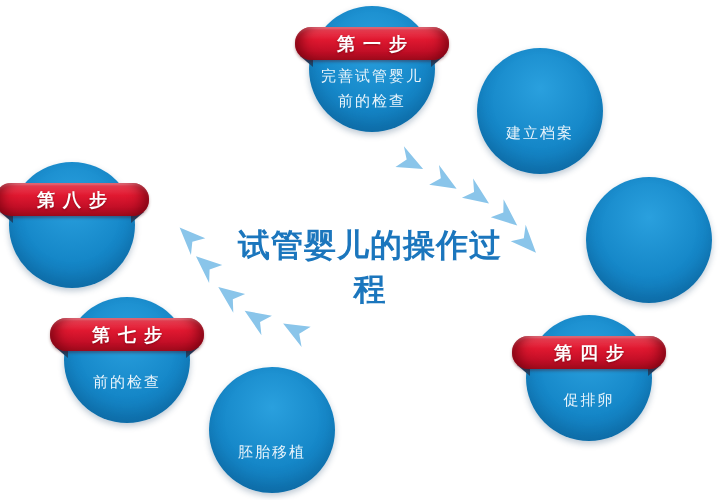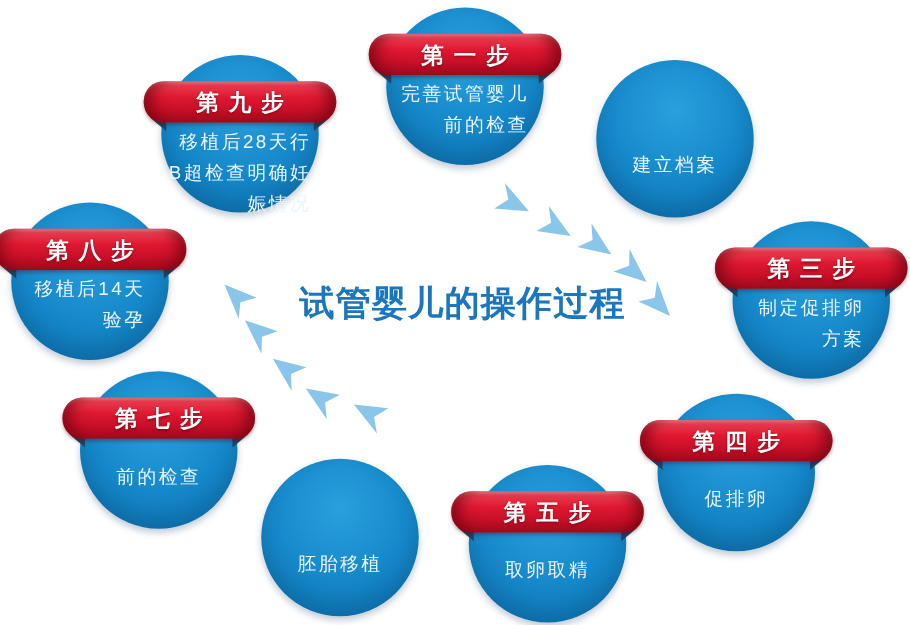--- a/index.html
+++ b/index.html
@@ -22,30 +22,30 @@
     box-shadow: inset 13px 0 14px -8px rgba(110,0,14,.85),
                 inset -13px 0 14px -8px rgba(110,0,14,.85),
                 inset 0 2px 2px rgba(255,255,255,.28),
                 0 2px 3px rgba(80,0,10,.35);
     display:flex; align-items:center; justify-content:center;
     color:#ffffff; font-weight:bold; font-size:18px;
     letter-spacing:8px; text-indent:8px;
     text-shadow:0 1px 2px rgba(90,0,10,.55);
   }
   .desc { position:absolute; top:57px; left:6px; right:6px; text-align:center; }
-  .desc span { display:inline-block; text-align:right; white-space:pre-line;
+  .desc span { display:inline-block; text-align:center; white-space:pre-line;
     color:#e9f4fb; font-size:15px; line-height:25px; letter-spacing:2px; }
   .one .desc { top:72px; }
 
   .s1{left:309px;top:6px}   .s2{left:477px;top:48px}  .s3{left:586px;top:177px}
   .s4{left:526px;top:315px} .s5{left:375px;top:372px} .s6{left:209px;top:367px}
   .s7{left:64px;top:297px}  .s8{left:9px;top:162px}   .s9{left:129px;top:44px}
 
   .title { position:absolute; left:237px; top:224px; width:266px; text-align:center;
-    color:#1b76bd; font-size:28px; font-weight:bold; letter-spacing:1px; }
+    color:#1b76bd; font-size:32px; font-weight:bold; letter-spacing:1px; }
 </style>
 </head>
 <body>
 
 <div class="stage">
 
   <svg class="arrows" viewBox="0 0 728 500" aria-hidden="true">
     <g fill="#8ac5ea">
 
       <path d="M0,3 L28,13 L3,25 L9,13 Z" transform="translate(411,162) rotate(30) translate(-14,-13)"></path>
@@ -75,48 +75,32 @@
 前的检查</span></div>
   </div>
 
   <div class="step s2 one">
     <div class="circle"></div>
     <div class="desc"><span>建立档案</span></div>
   </div>
 
   <div class="step s3">
     <div class="circle"></div>
-    <div class="ribbon">
-      <span class="fold fold-l"></span>
-      <span class="fold fold-r"></span>
-      <div class="ribbon-face">第三步</div>
-    </div>
-    <div class="desc"><span>制定促排卵
-方案</span></div>
   </div>
 
   <div class="step s4 one">
     <div class="circle"></div>
     <div class="ribbon">
       <span class="fold fold-l"></span>
       <span class="fold fold-r"></span>
       <div class="ribbon-face">第四步</div>
     </div>
     <div class="desc"><span>促排卵</span></div>
   </div>
 
-  <div class="step s5 one">
-    <div class="circle"></div>
-    <div class="ribbon">
-      <span class="fold fold-l"></span>
-      <span class="fold fold-r"></span>
-      <div class="ribbon-face">第五步</div>
-    </div>
-    <div class="desc"><span>取卵取精</span></div>
-  </div>
 
   <div class="step s6 one">
     <div class="circle"></div>
     <div class="desc"><span>胚胎移植</span></div>
   </div>
 
   <div class="step s7 one">
     <div class="circle"></div>
     <div class="ribbon">
       <span class="fold fold-l"></span>
@@ -126,29 +110,16 @@
     <div class="desc"><span>前的检查</span></div>
   </div>
 
   <div class="step s8">
     <div class="circle"></div>
     <div class="ribbon">
       <span class="fold fold-l"></span>
       <span class="fold fold-r"></span>
       <div class="ribbon-face">第八步</div>
     </div>
-    <div class="desc"><span>移植后14天
-验孕</span></div>
   </div>
 
-  <div class="step s9">
-    <div class="circle"></div>
-    <div class="ribbon">
-      <span class="fold fold-l"></span>
-      <span class="fold fold-r"></span>
-      <div class="ribbon-face">第九步</div>
-    </div>
-    <div class="desc"><span>移植后28天行
-B超检查明确妊
-娠情况</span></div>
-  </div>
 
 </div>
 
 </body></html>

